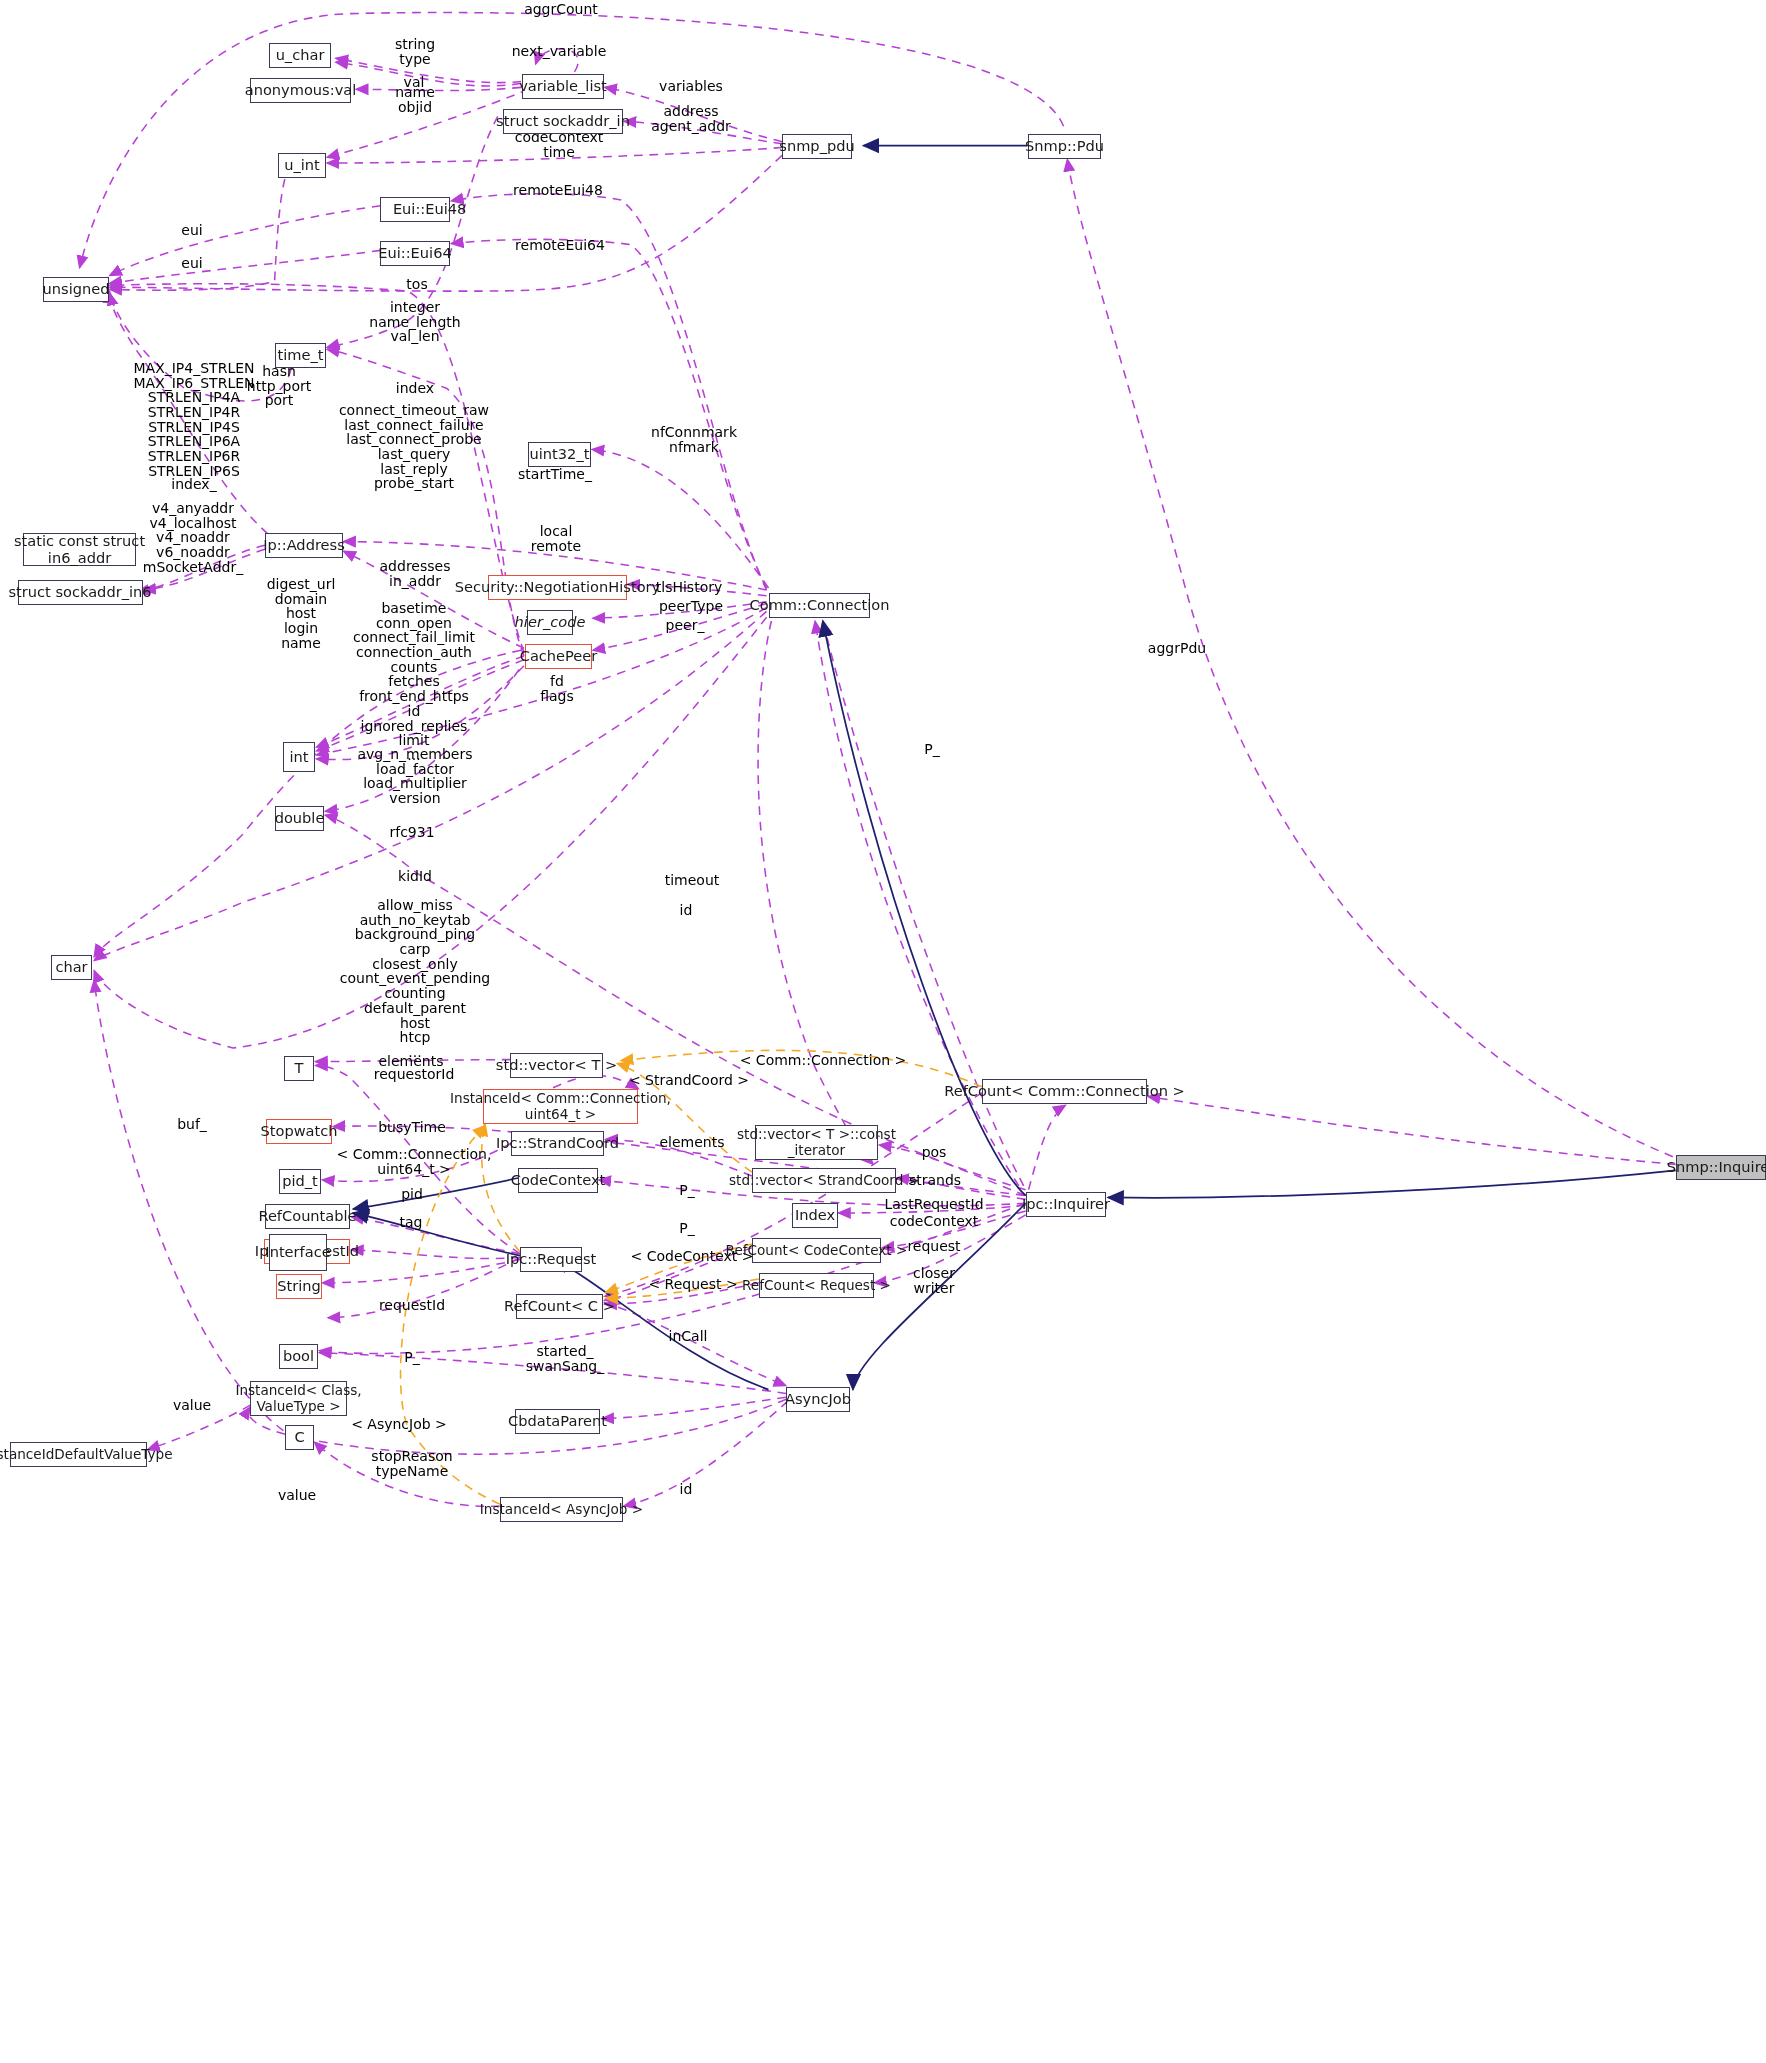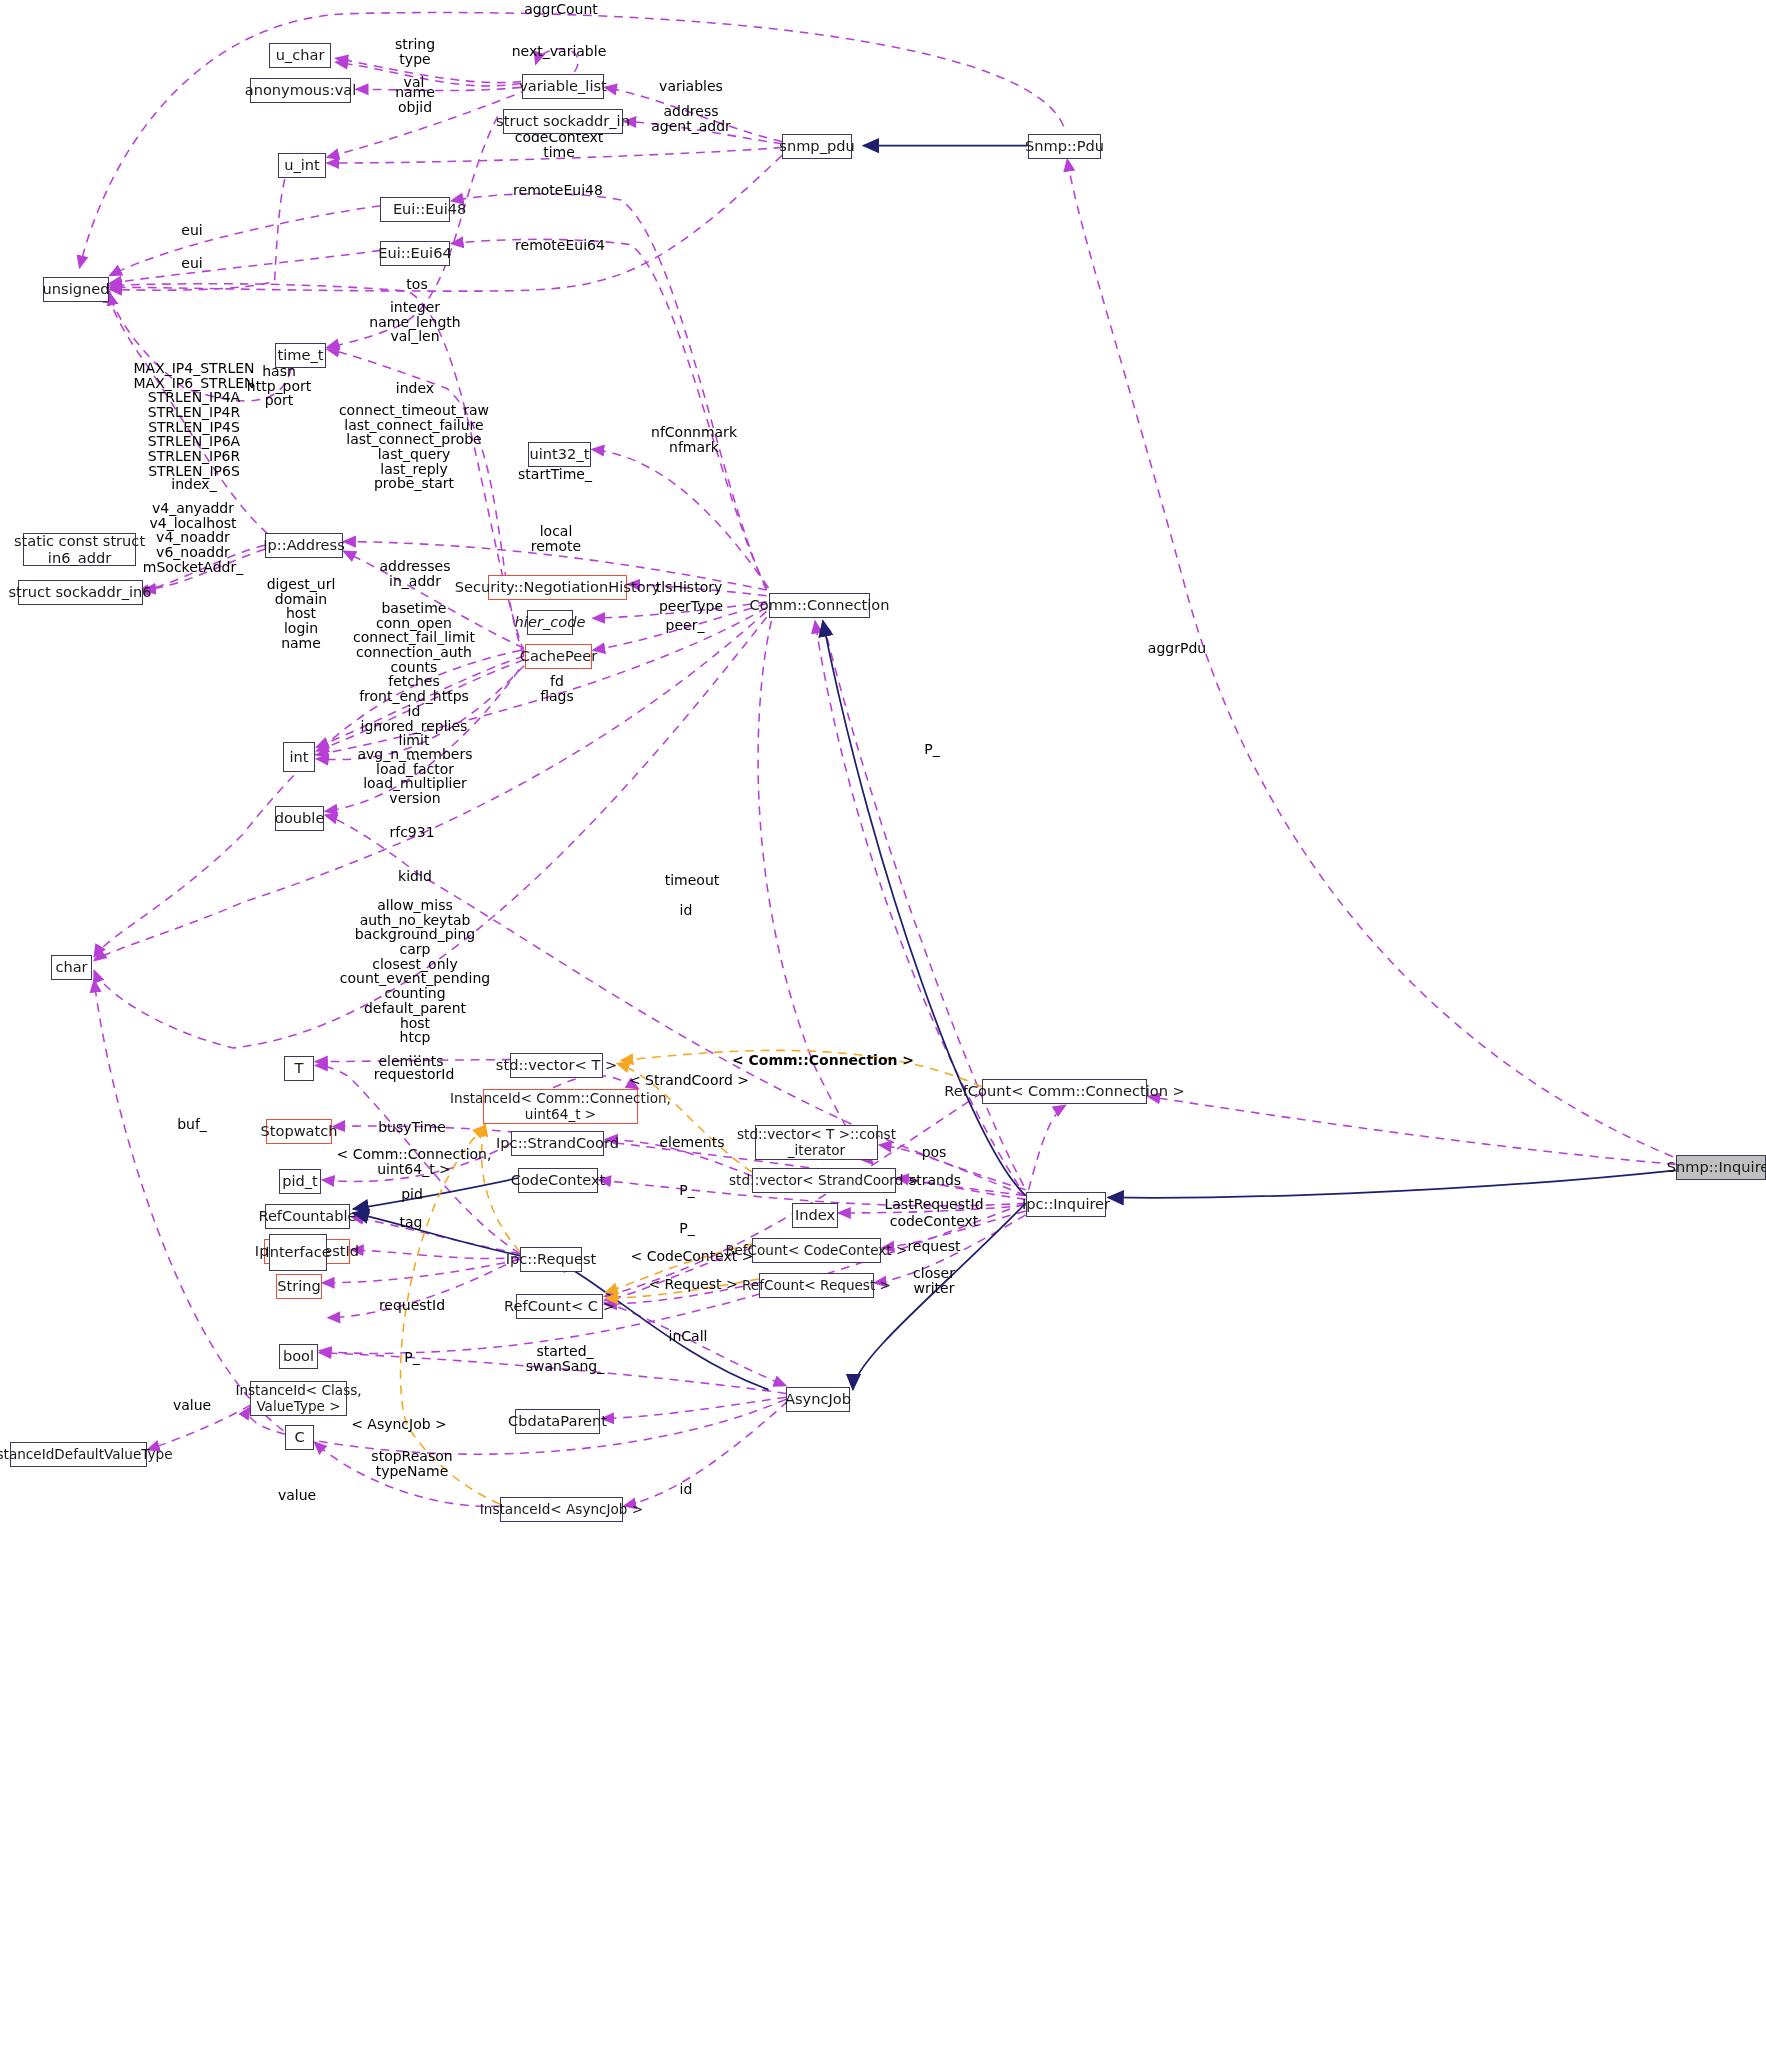--- a/index.html
+++ b/index.html
@@ -364,21 +364,21 @@
 count_event_pending
 counting
 default_parent
 host
 htcp
 ...</div>
   <div class="elabel" style="left:932px;top:749px;">P_</div>
   <div class="elabel" style="left:1177px;top:648px;">aggrPdu</div>
   <div class="elabel" style="left:411px;top:1061px;">elements</div>
   <div class="elabel" style="left:414px;top:1074px;">requestorId</div>
-  <div class="elabel tmpl" style="left:823px;top:1060px;font-weight:bold;">&lt; Comm::Connection &gt;</div>
+  <div class="elabel tmpl" style="left:823px;top:1060px;">&lt; Comm::Connection &gt;</div>
   <div class="elabel tmpl" style="left:689px;top:1080px;">&lt; StrandCoord &gt;</div>
   <div class="elabel" style="left:412px;top:1127px;">busyTime</div>
   <div class="elabel" style="left:692px;top:1142px;">elements</div>
   <div class="elabel" style="left:934px;top:1152px;">pos</div>
   <div class="elabel tmpl" style="left:414px;top:1162px;">&lt; Comm::Connection,
 uint64_t &gt;</div>
   <div class="elabel" style="left:935px;top:1180px;">strands</div>
   <div class="elabel" style="left:687px;top:1190px;">P_</div>
   <div class="elabel" style="left:412px;top:1194px;">pid</div>
   <div class="elabel" style="left:934px;top:1204px;">LastRequestId</div>

